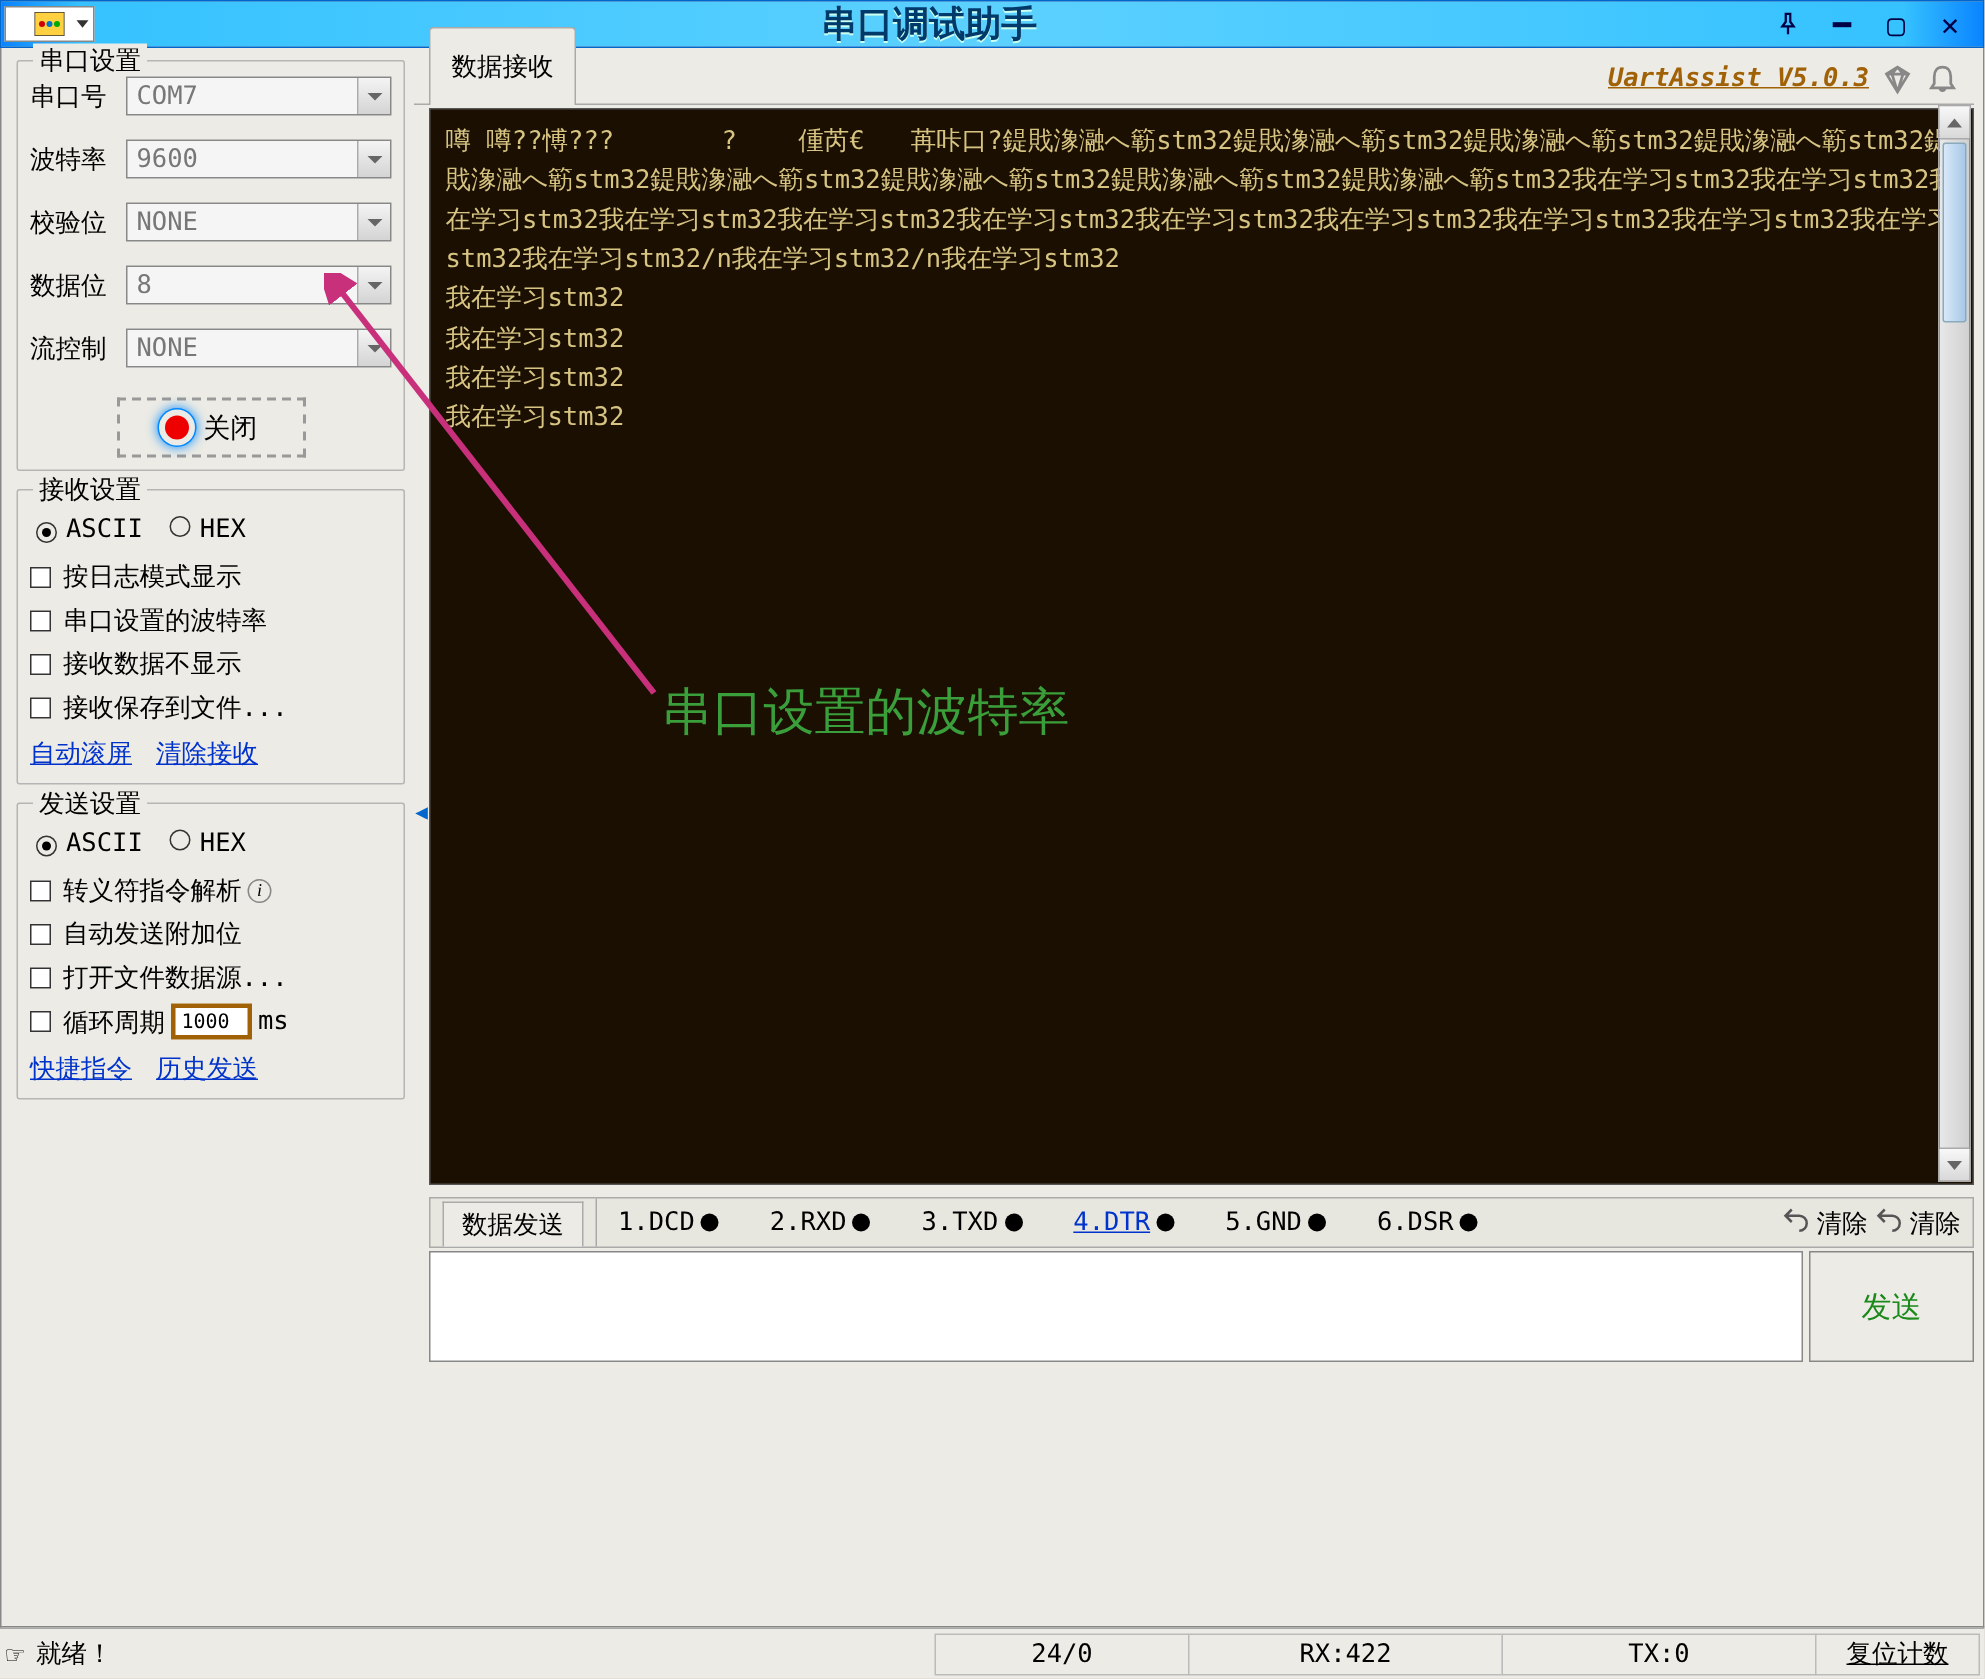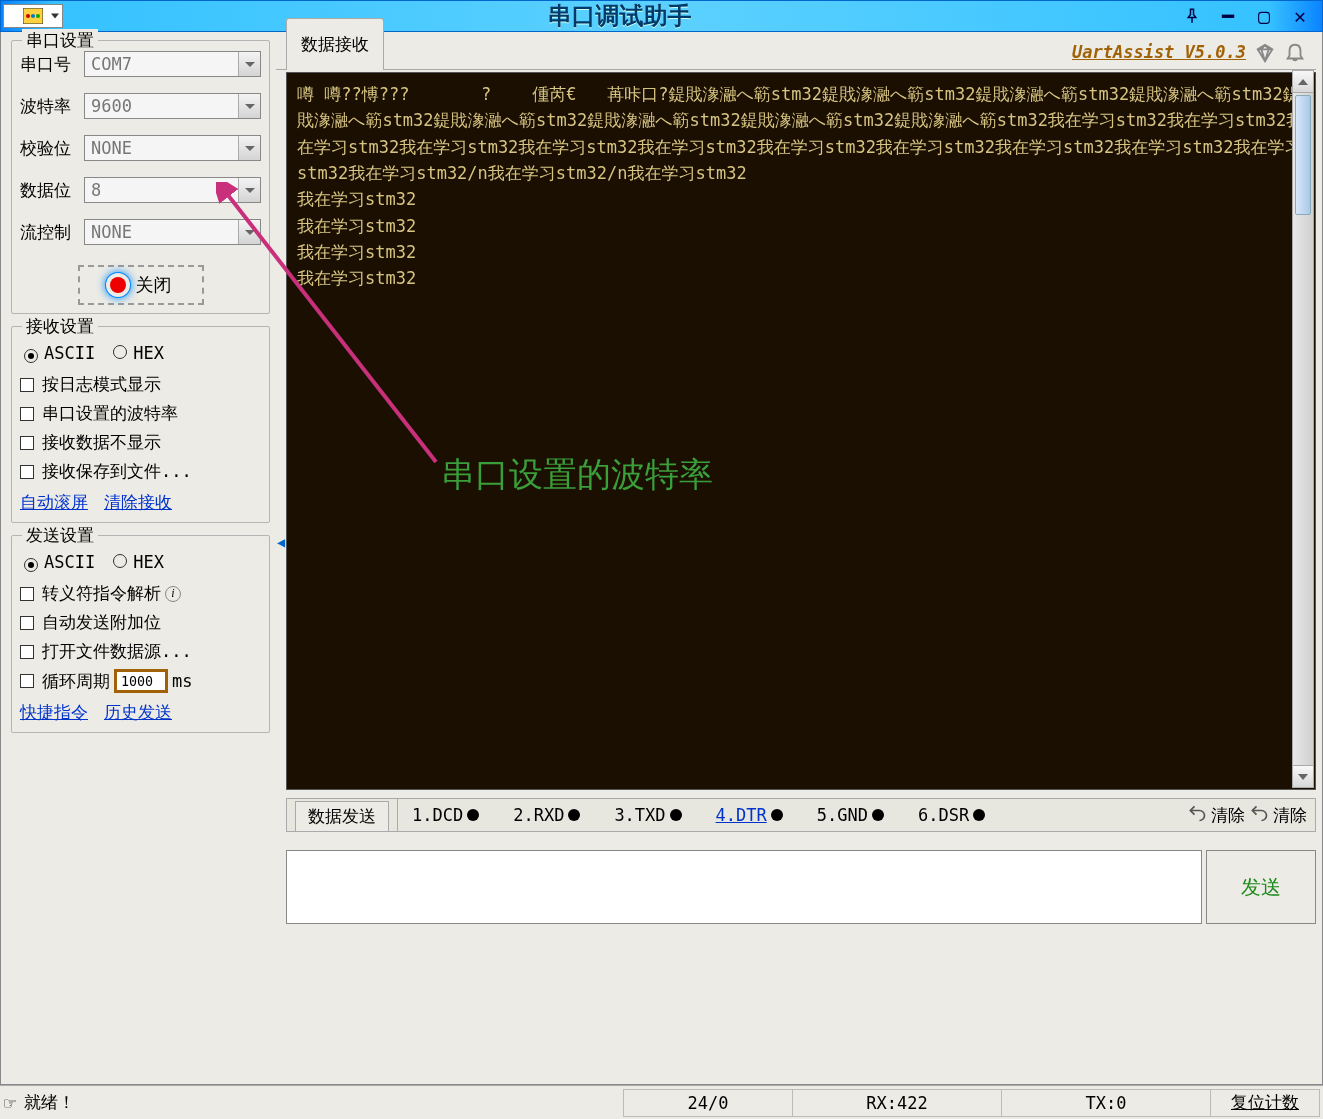--- a/index.html
+++ b/index.html
@@ -192,21 +192,21 @@
 .send-header .tab2 {
   border:1px solid #aaa; border-bottom:none; padding:3px 12px;
   background:#ecebe5; margin: 0 8px -1px 0; text-align: center;
 }
 .sig { display:flex; align-items:center; margin:0 6px; }
 .sig-dot { width:12px; height:12px; border-radius:50%; background:#000; margin-left:4px; }
 .sig-link { color:#0033cc; text-decoration:underline; }
 .clear-group { display:flex; align-items:center; margin-left:auto; gap:4px; }
 .undo-icon svg { width:20px; height:20px; }
 
-.send-row { display:flex; margin-top:18px; }
+.send-row { display:flex; margin-top:2px; }
 .send-box {
   flex:1; height:74px; border:1px solid #888; background:#fff;
 }
 .send-btn {
   width:110px; border:1px solid #888; background:#ecebe5;
   display:flex; align-items:center; justify-content:center;
   color:#1b8a1b; font-size:20px; margin-left:4px;
 }
 
 

